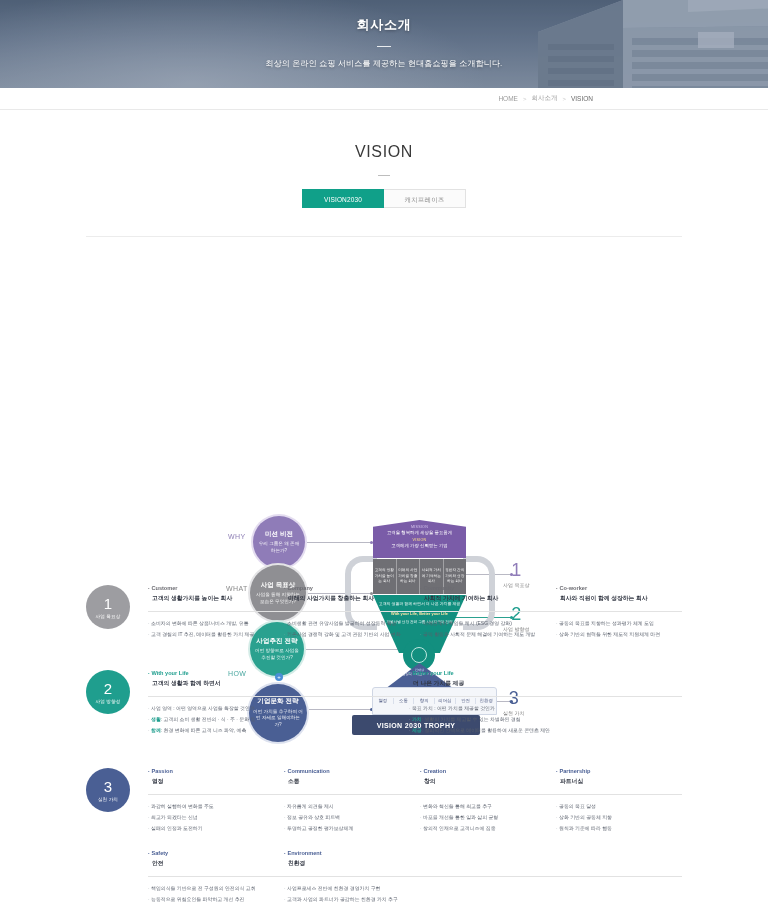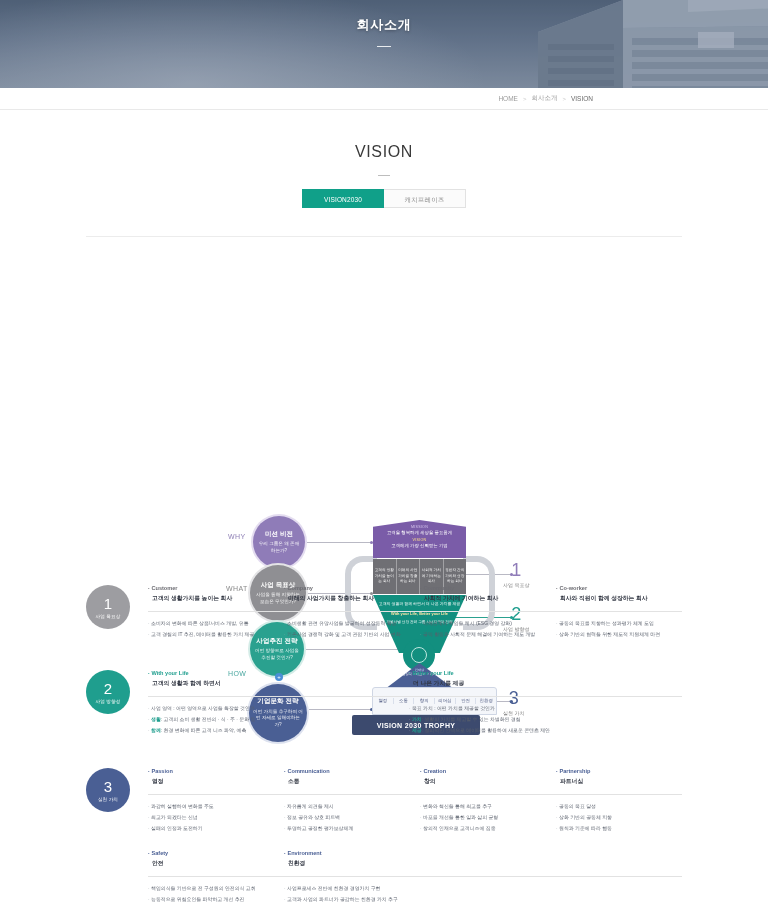--- a/index.html
+++ b/index.html
@@ -236,20 +236,21 @@
       <rect x="184" y="94" width="140" height="7"></rect>
         <rect x="184" y="106" width="140" height="7"></rect>
     </g>
     <polygon points="240,2 330,0 330,16 240,20" fill="#c5cfdb"></polygon>
     <rect x="250" y="40" width="36" height="16" fill="#cfd8e3" opacity=".8"></rect>
   </svg>
   <div class="hero-overlay"></div>
   <div class="hero-text">
     <div class="hero-title">회사소개</div>
     <div class="hero-rule"></div>
+    <div class="hero-sub">최상의 온라인 쇼핑 서비스를 제공하는 현대홈쇼핑을 소개합니다.</div>
   </div>
 </div>
 
 <div class="crumb-bar">
   <div class="crumb">
     <span>HOME</span>
     <span class="sep">&gt;</span>
     <span>회사소개</span>
     <span class="sep">&gt;</span>
     <span class="cur">VISION</span>

